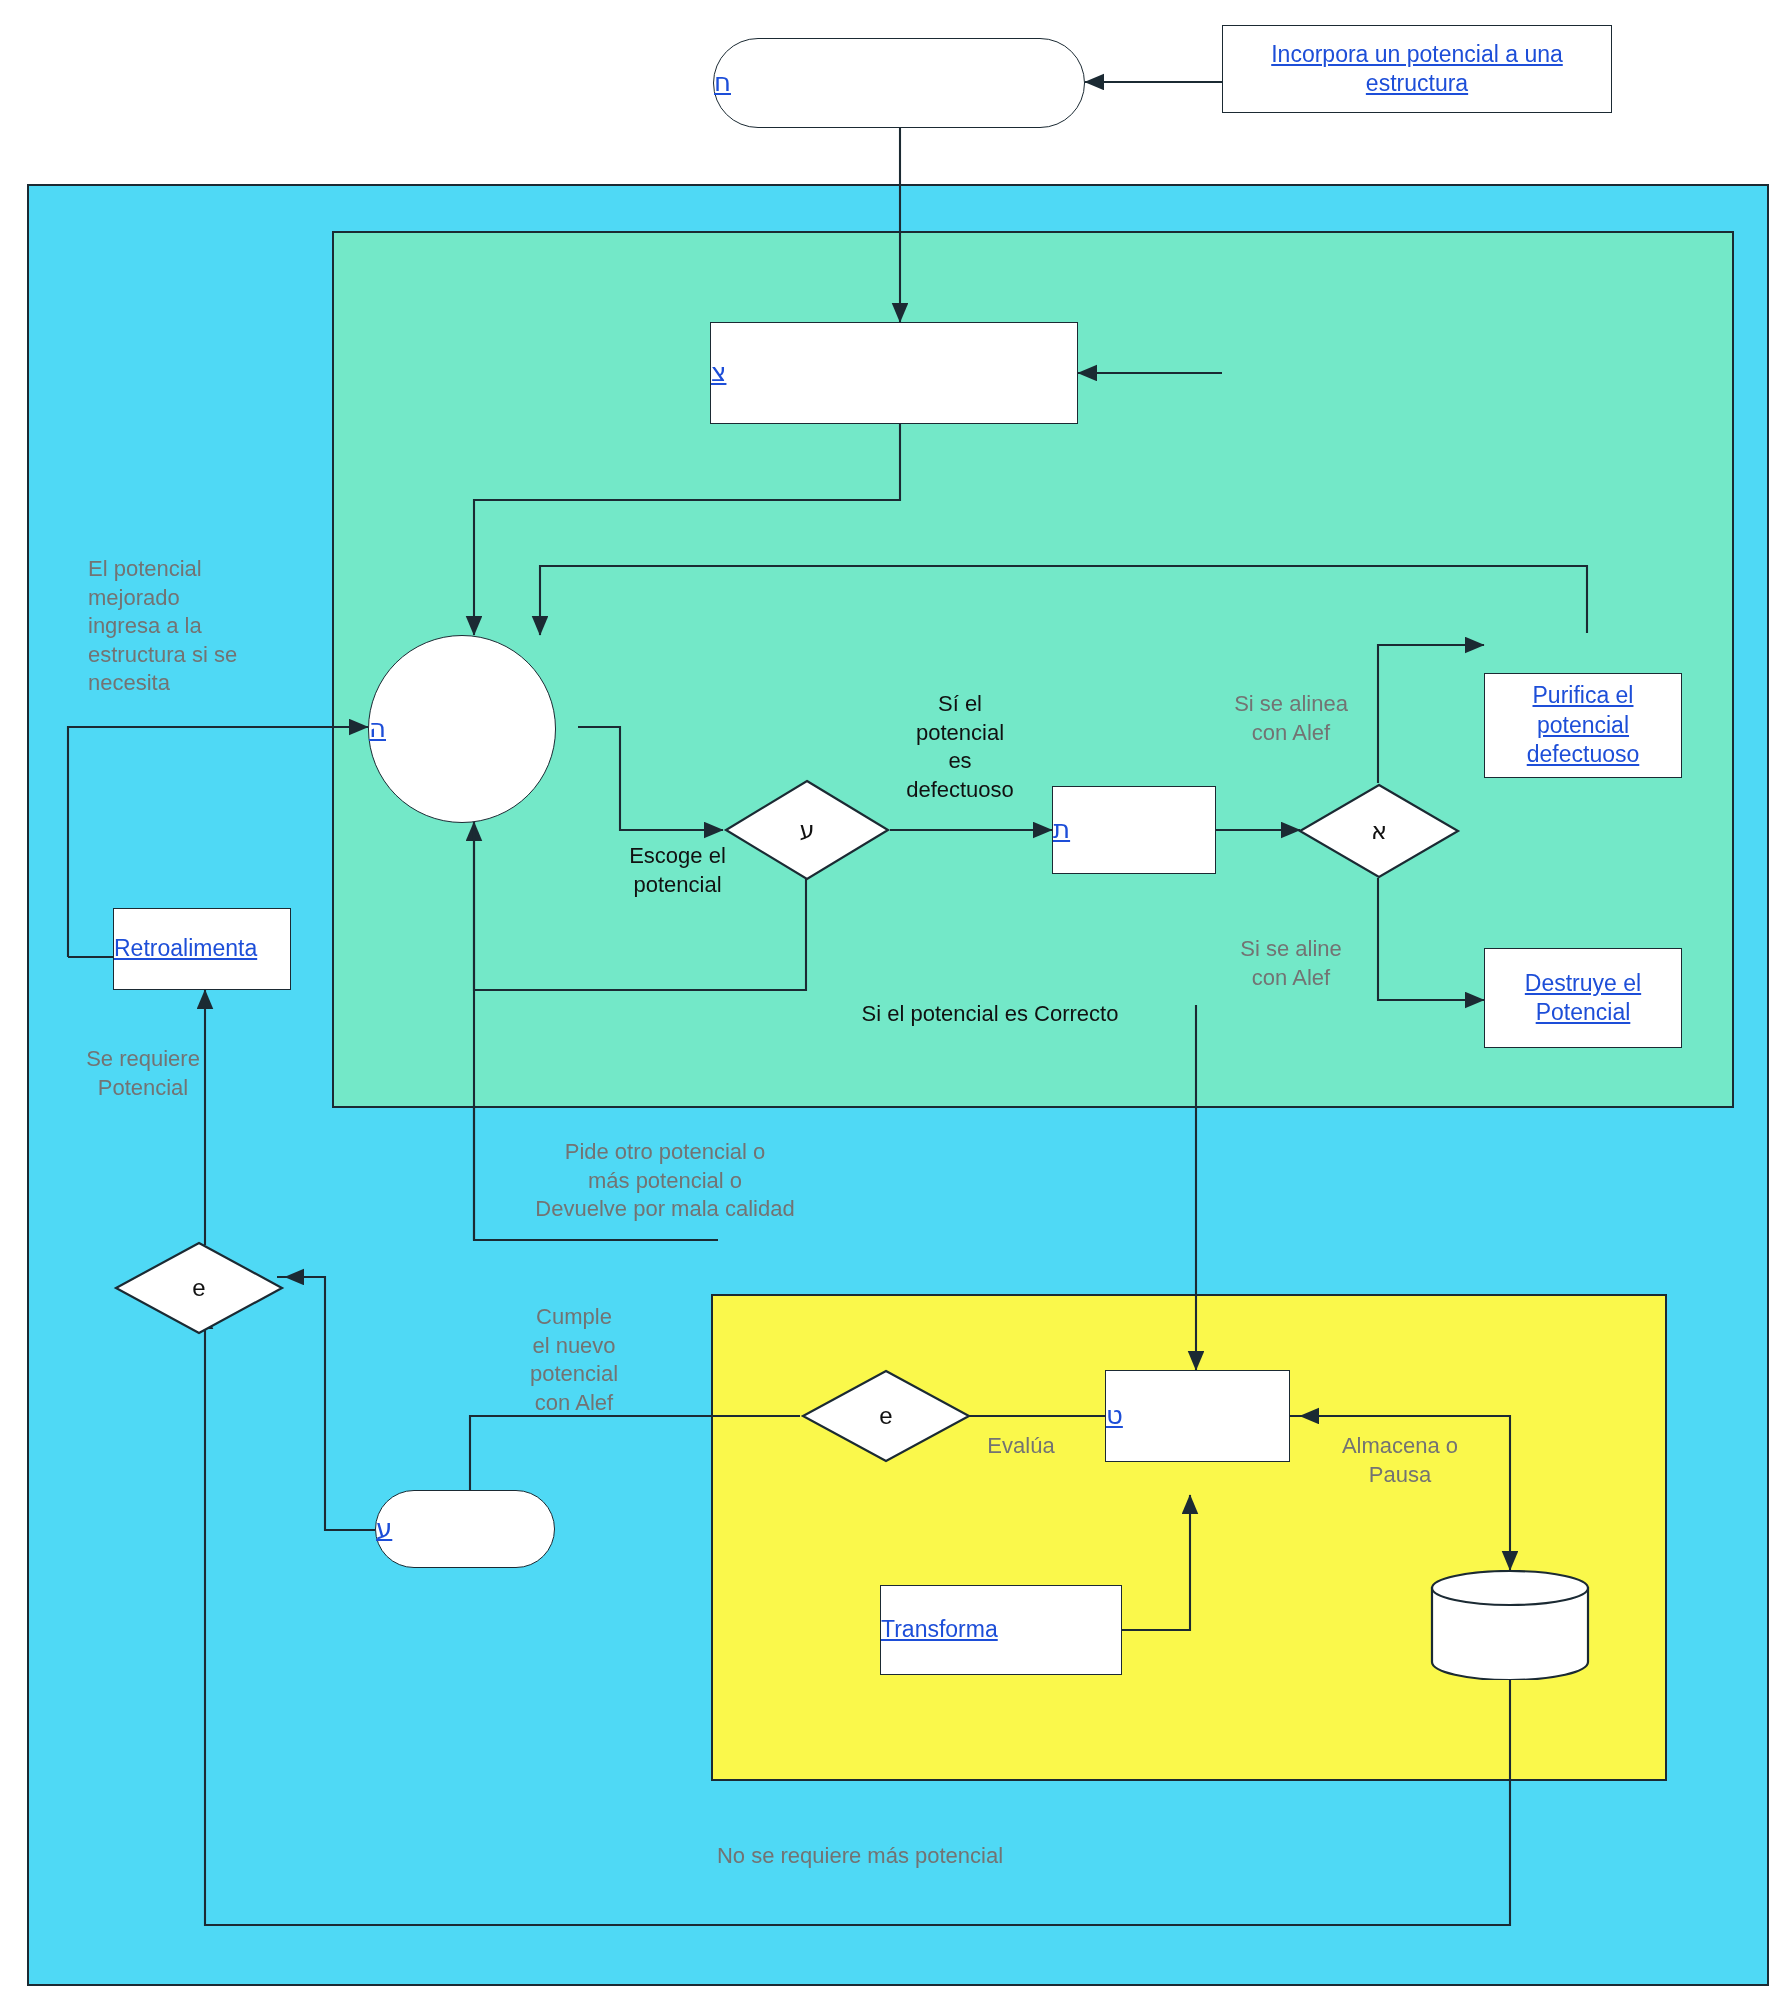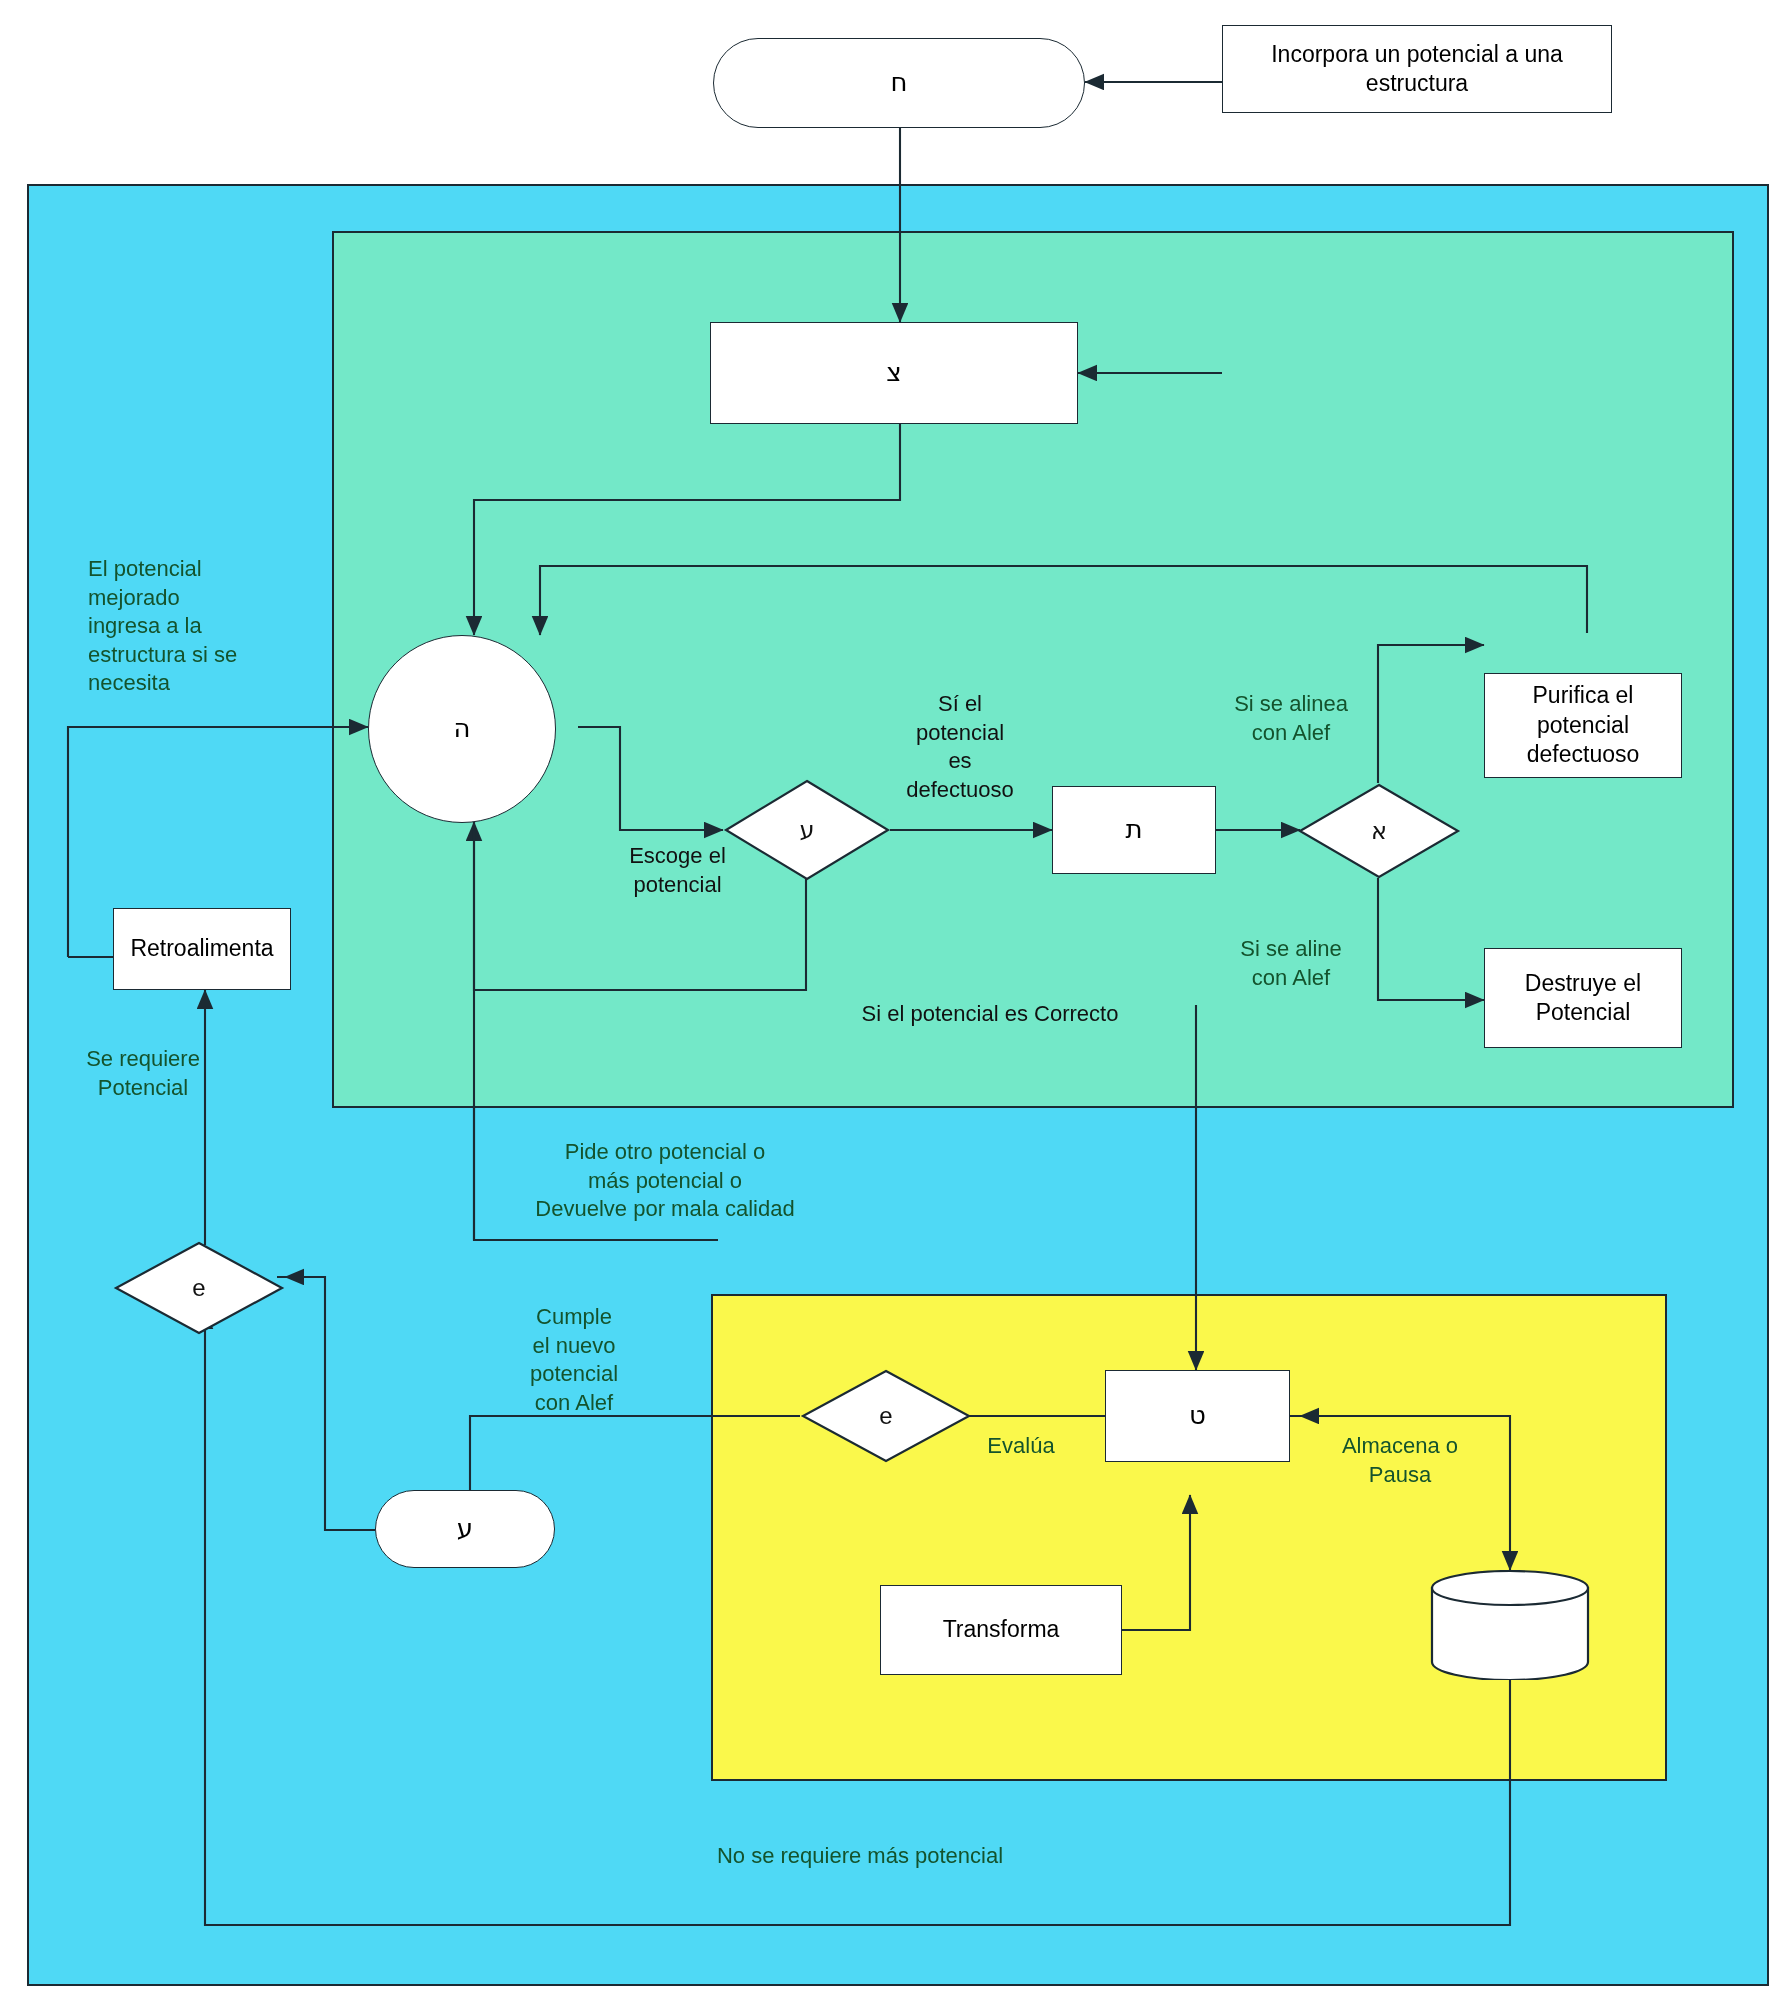--- a/index.html
+++ b/index.html
@@ -1,29 +1,29 @@
 <!DOCTYPE html>
 <html><head>
 <meta charset="utf-8">
 <style>
   html,body{margin:0;padding:0;background:#ffffff;}
   body{font-family:"Liberation Sans","DejaVu Sans",sans-serif;}
   #canvas{position:relative;width:1788px;height:2006px;background:#ffffff;overflow:hidden;}
   svg.layer{position:absolute;left:0;top:0;width:1788px;height:2006px;pointer-events:none;}
   .node{position:absolute;background:#ffffff;border:1.6px solid #1b2a33;
-        display:flex;align-items:center;justify-content:center;text-align:center;
-        font-size:23px;color:#000000;box-sizing:border-box;line-height:1.28;}
+        display:flex;align-items:center;justify-content:flex-start;text-align:center;
+        font-size:23px;color:#1d4ed8;box-sizing:border-box;line-height:1.28;text-decoration:underline;}
   .node.rect{border-radius:0;}
   .node.stadium{border-radius:999px;}
   .node.circle{border-radius:50%;}
   .hebrew{font-size:26px;font-family:"DejaVu Sans",sans-serif;}
   .diamond-wrap{position:absolute;}
   .diamond-label{position:absolute;left:0;top:0;width:100%;height:100%;
         display:flex;align-items:center;justify-content:center;font-size:24px;color:#111;}
-  .lbl{position:absolute;font-size:22px;color:#14532d;text-align:center;line-height:1.3;
+  .lbl{position:absolute;font-size:22px;color:#737373;text-align:center;line-height:1.3;
        white-space:pre-line;}
   .lbl.dark{color:#111111;}
   .cyl{position:absolute;}
 </style>
 </head>
 <body>
 
 <div id="canvas">
 
   <svg class="layer" viewBox="0 0 1788 2006">

